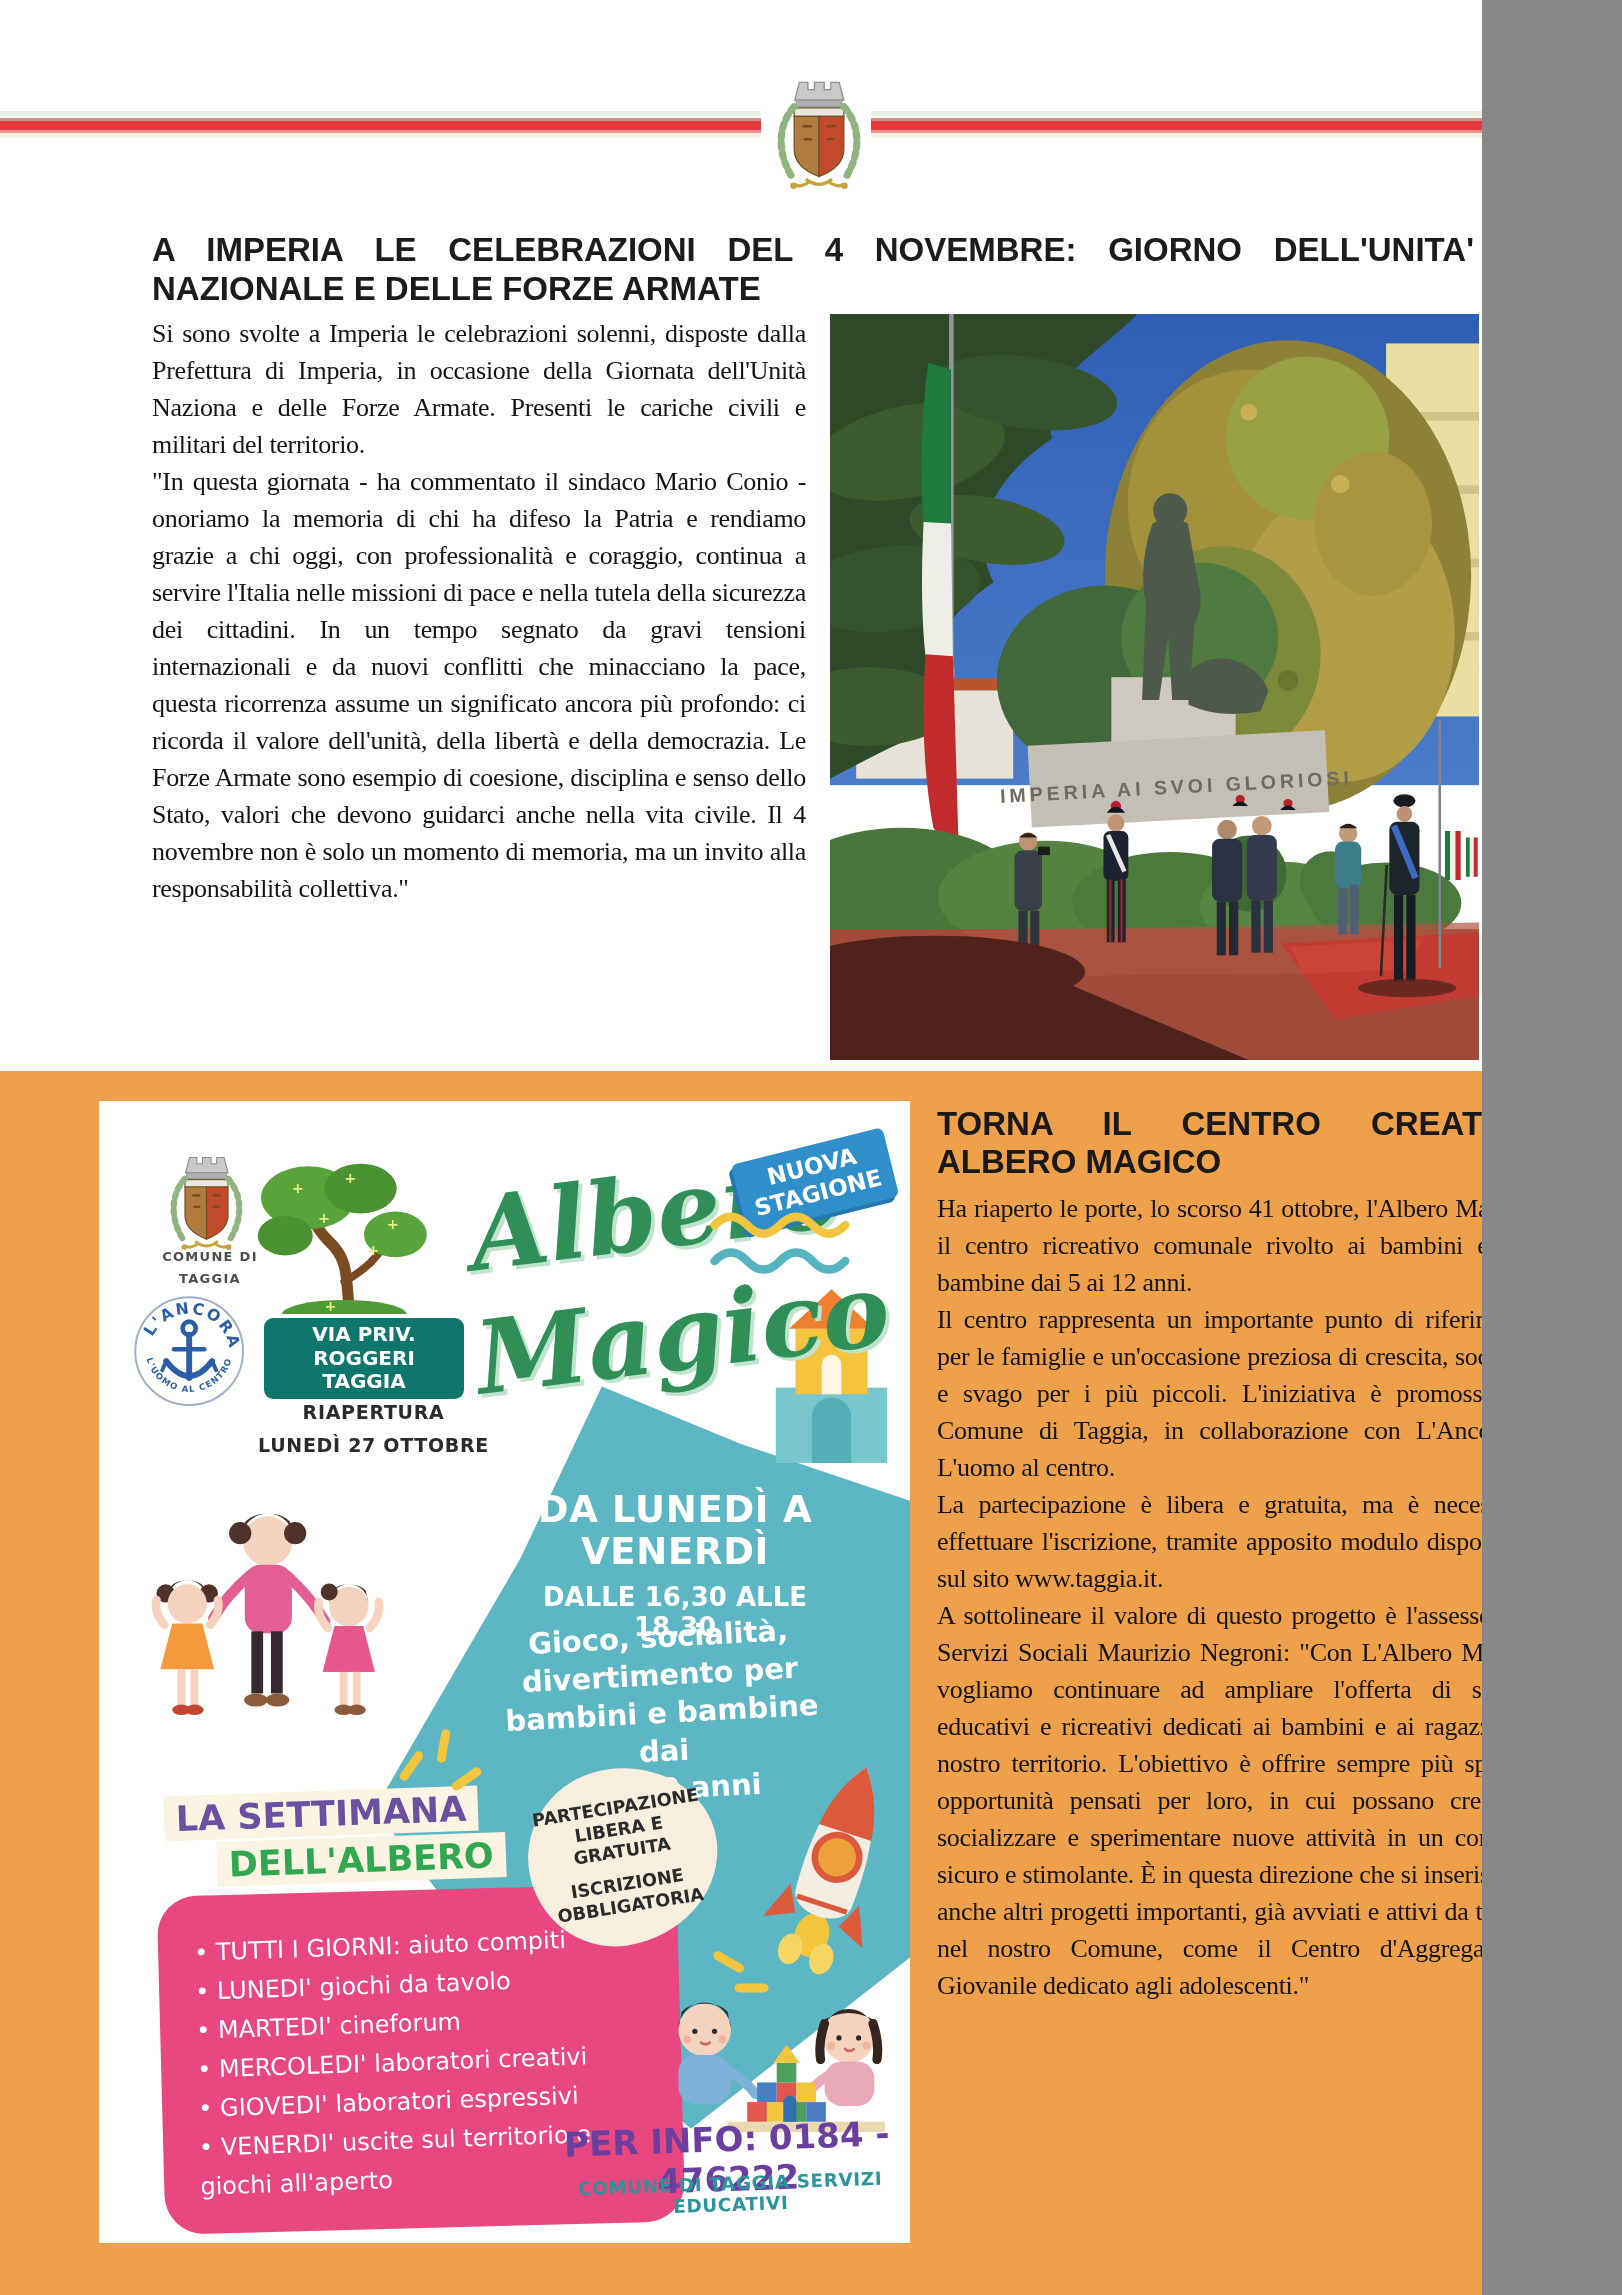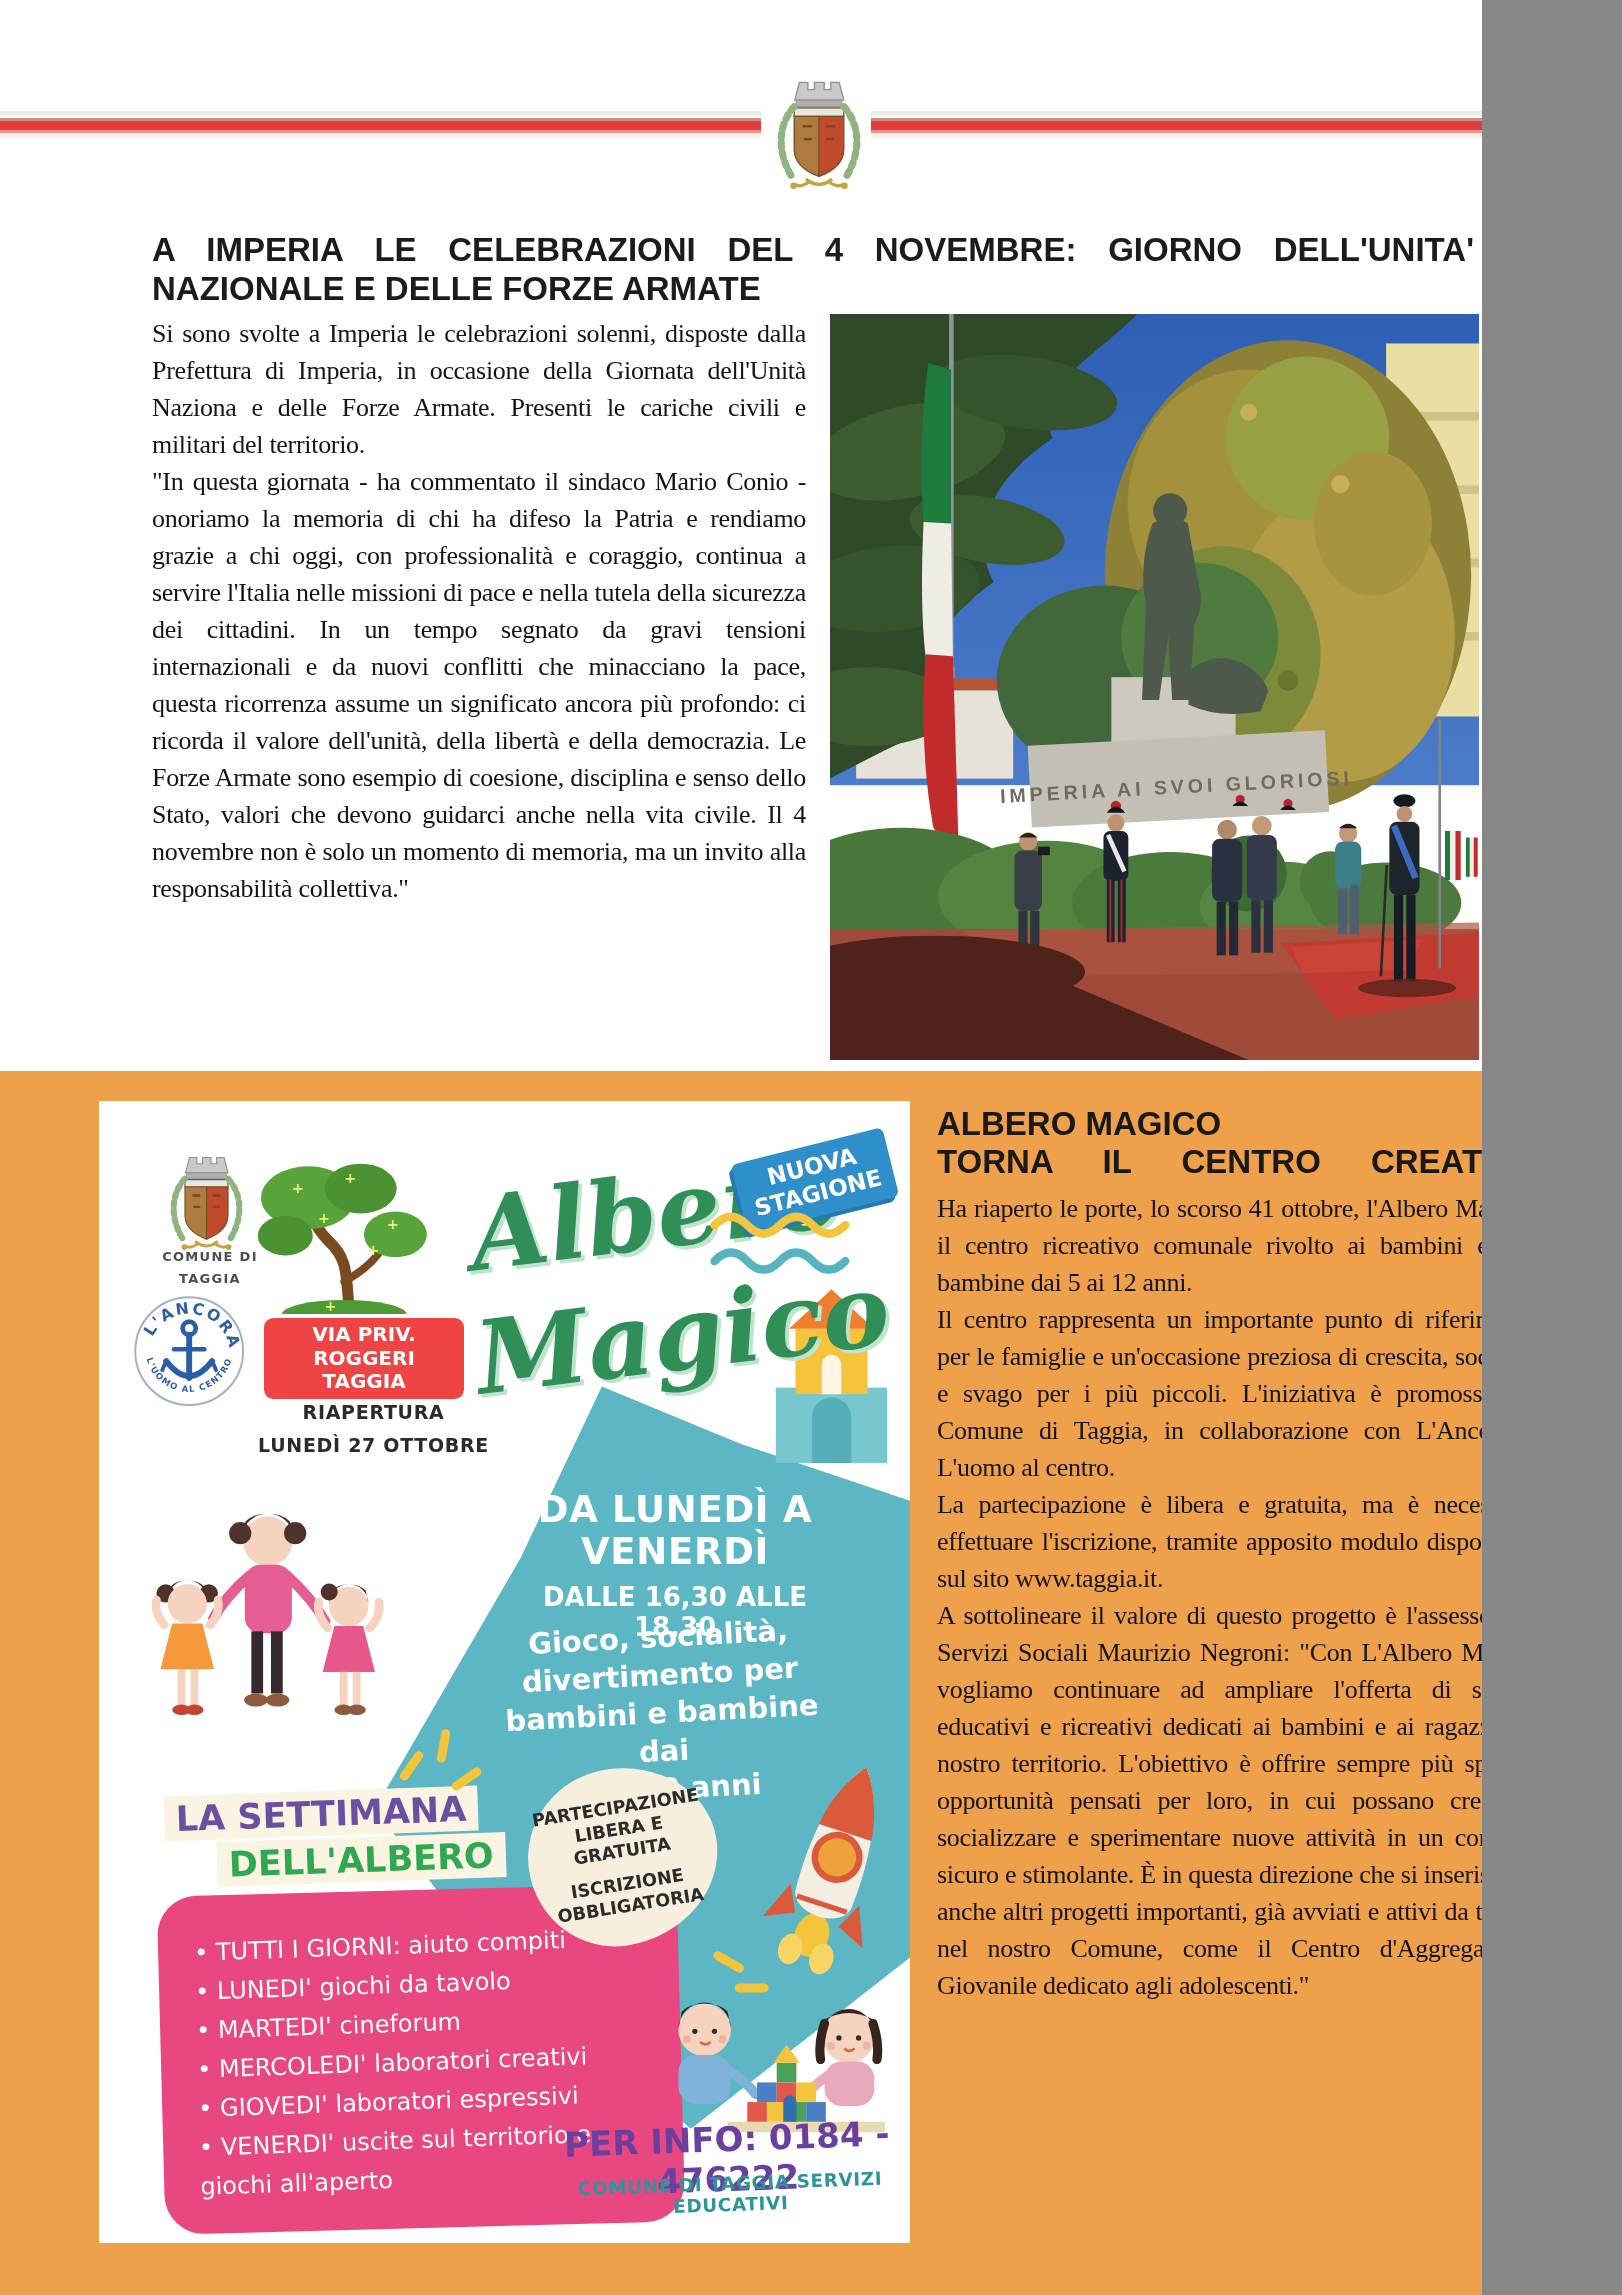--- a/index.html
+++ b/index.html
@@ -36,21 +36,21 @@
   .a2-body{top:119px;}
   .a2 .head{font-size:33px;line-height:38px;color:#191919;}
 
   
   .flyer{position:absolute;left:99px;top:30px;width:811px;height:1142px;background:#ffffff;
          font-family:"DejaVu Sans",sans-serif;overflow:hidden;}
   .commune-label{left:26px;top:145px;width:170px;text-align:center;font-weight:700;color:#4d4d4d;
                  font-size:13px;line-height:21.6px;letter-spacing:1.3px;}
   .ancora{left:33px;top:193px;}
   .tree{left:147px;top:56px;}
-  .addr-badge{left:165px;top:217px;width:200px;background:#ef4444;border-radius:9.2px;
+  .addr-badge{left:165px;top:217px;width:200px;background:#0f766e;border-radius:9.2px;
               text-align:center;color:#fff;font-weight:700;font-size:20px;line-height:23.6px;
               padding:5.2px 0;box-shadow:0 0 0 3.9px #ffffff;}
   .reopen{left:124px;top:267px;width:301px;text-align:center;color:#2b2b2b;font-weight:800;
           font-size:19px;line-height:33px;letter-spacing:0.7px;margin-top:28px;}
   .script-title{font-family:"DejaVu Serif",serif;font-style:italic;font-weight:700;color:#2f8f56;
                 text-shadow:3.3px 3.9px 0 #bfe3cd;transform:rotate(-7deg);}
   .title1{left:370px;top:52px;font-size:101px;}
   .title2{left:376px;top:173px;font-size:101px;}
   .badge-new{left:638px;top:44px;background:#2e8fcb;color:#fff;font-weight:800;font-size:23px;
              line-height:27.5px;text-align:center;padding:7.9px 13px;border-radius:6.5px;
@@ -491,22 +491,22 @@
           <polygon points="190,120 210,92 230,120" fill="#f2c53d"></polygon>
           <path d="M205,180 a10,10 0 0 1 20,0 v30 h-20 z" fill="#2f6fae"></path>
         </g>
       </svg>
 
       <div class="abs info-line">PER INFO: 0184 - 476222</div>
       <div class="abs flyer-footer">COMUNE DI TAGGIA SERVIZI EDUCATIVI</div>
     </div>
 
     <div class="a2 a2-head">
+      <div class="head just-full">TORNA IL CENTRO CREATIVO</div>
       <div class="head">ALBERO MAGICO</div>
-      <div class="head just-full">TORNA IL CENTRO CREATIVO</div>
     </div>
     <div class="a2 a2-body serif">
       <p>Ha riaperto le porte, lo scorso 41 ottobre, l'Albero Magico, il centro ricreativo comunale rivolto ai bambini e alle bambine dai 5 ai 12 anni.</p>
       <p>Il centro rappresenta un importante punto di riferimento per le famiglie e un'occasione preziosa di crescita, socialità e svago per i più piccoli. L'iniziativa è promossa dal Comune di Taggia, in collaborazione con L'Ancora – L'uomo al centro.</p>
       <p>La partecipazione è libera e gratuita, ma è necessario effettuare l'iscrizione, tramite apposito modulo disponibile sul sito www.taggia.it.</p>
       <p>A sottolineare il valore di questo progetto è l'assessore ai Servizi Sociali Maurizio Negroni: "Con L'Albero Magico vogliamo continuare ad ampliare l'offerta di servizi educativi e ricreativi dedicati ai bambini e ai ragazzi del nostro territorio. L'obiettivo è offrire sempre più spazi e opportunità pensati per loro, in cui possano crescere, socializzare e sperimentare nuove attività in un contesto sicuro e stimolante. È in questa direzione che si inseriscono anche altri progetti importanti, già avviati e attivi da tempo nel nostro Comune, come il Centro d'Aggregazione Giovanile dedicato agli adolescenti."</p>
     </div>
   </div>
 </div>
 

